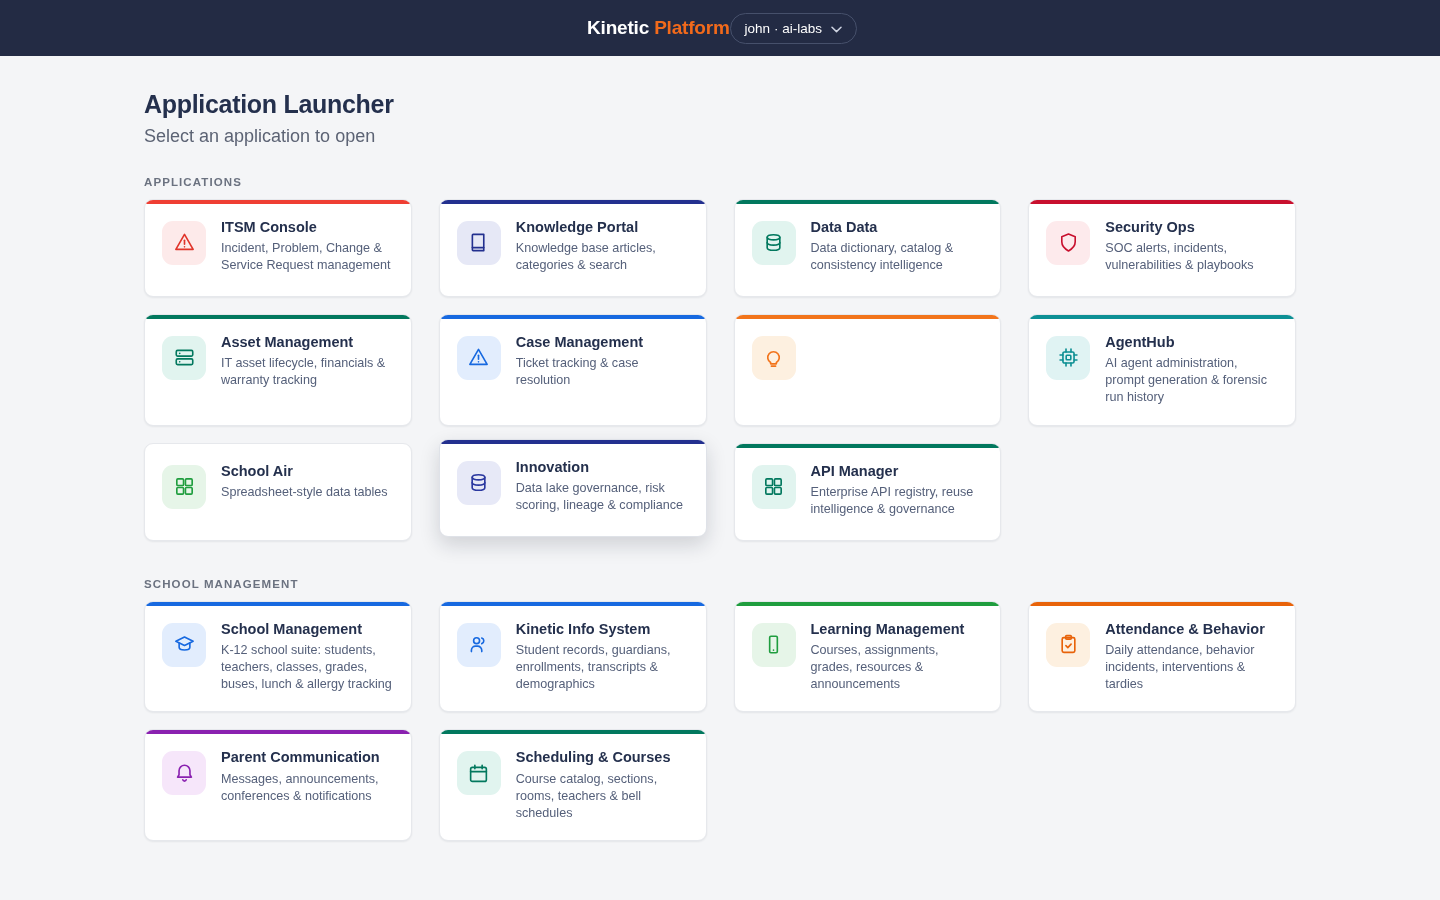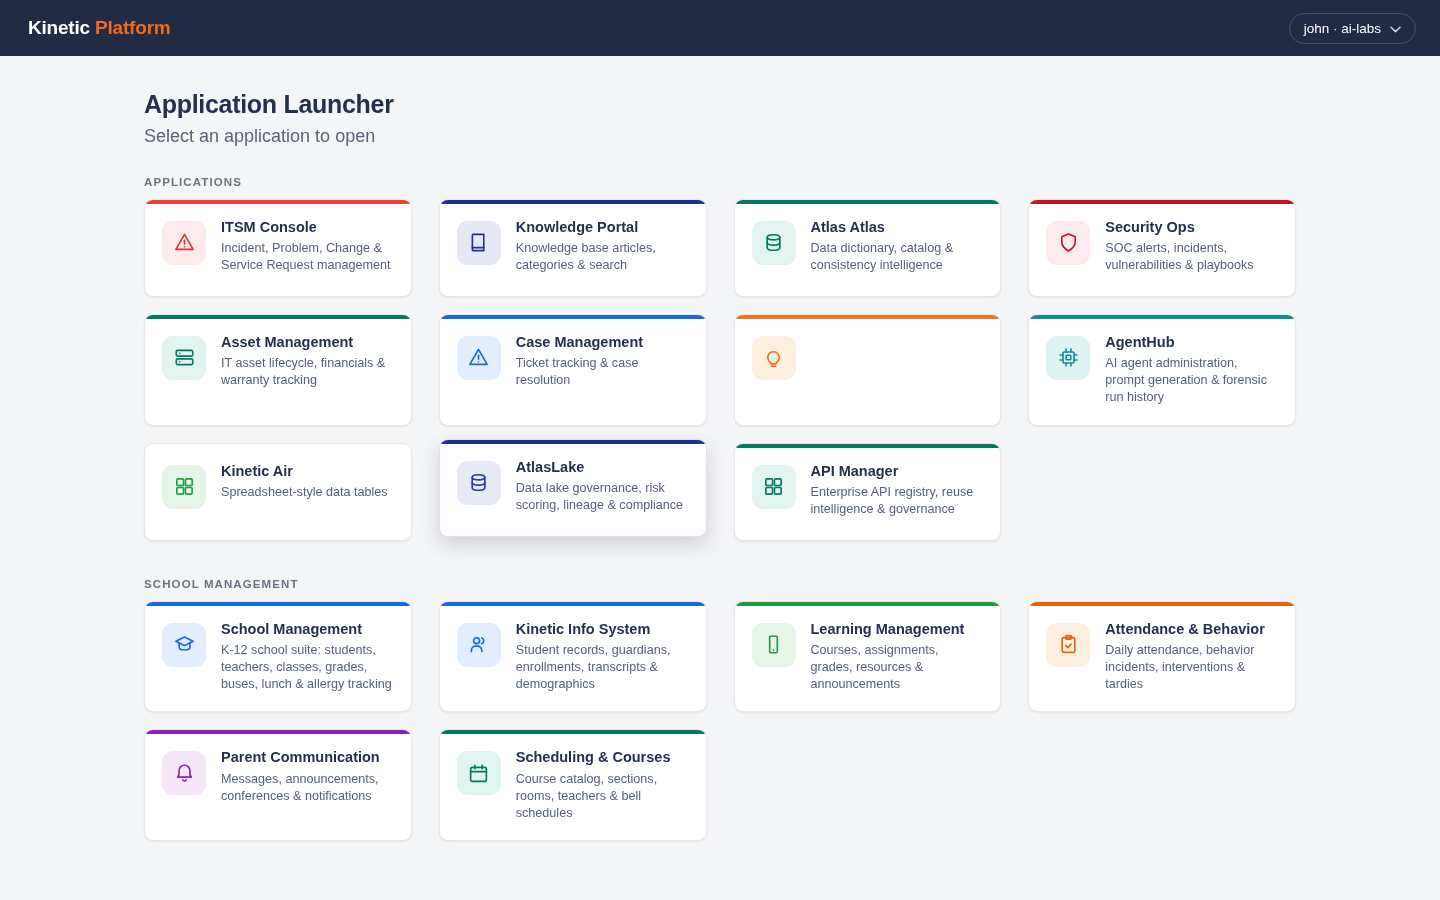--- a/index.html
+++ b/index.html
@@ -9,21 +9,21 @@
     font-family: "Liberation Sans", sans-serif;
     overflow: hidden;
   }
 
   
   .topbar {
     height: 56px;
     background: #232b44;
     display: flex;
     align-items: center;
-    justify-content: space-between;
+    justify-content: center;
     padding: 0 24px 0 28px;
   }
   .brand { font-size: 19px; font-weight: bold; letter-spacing: -0.2px; }
   .brand .b1 { color: #ffffff; }
   .brand .b2 { color: #f26a1b; }
 
   .user-chip {
     display: flex; align-items: center; gap: 9px;
     border: 1px solid #46506b;
     border-radius: 18px;
@@ -153,21 +153,21 @@
       <div class="card">
         <div class="accent" style="background: rgb(2, 120, 94);"></div>
         <div class="icon-tile" style="background: rgb(225, 244, 239); color: rgb(2, 120, 94);">
           <svg width="23" height="23" viewBox="0 0 24 24" fill="none" stroke="currentColor" stroke-width="1.7" stroke-linecap="round" stroke-linejoin="round">
             <ellipse cx="12" cy="6.6" rx="6.6" ry="2.7"></ellipse>
             <path d="M5.4 6.6v10.8c0 1.5 3 2.7 6.6 2.7s6.6-1.2 6.6-2.7V6.6"></path>
             <path d="M5.4 12c0 1.5 3 2.7 6.6 2.7s6.6-1.2 6.6-2.7"></path>
           </svg>
         </div>
         <div class="card-text">
-          <div class="card-title">Atlas Atlas</div>
+          <div class="card-title">Data Data</div>
           <div class="card-desc">Data dictionary, catalog &amp; consistency intelligence</div>
         </div>
       </div>
       <div class="card">
         <div class="accent" style="background: rgb(200, 16, 46);"></div>
         <div class="icon-tile" style="background: rgb(253, 234, 236); color: rgb(200, 16, 46);">
           <svg width="23" height="23" viewBox="0 0 24 24" fill="none" stroke="currentColor" stroke-width="1.7" stroke-linecap="round" stroke-linejoin="round">
             <path d="M12 3.2 19 6v5.3c0 4.2-3 7.4-7 9.5-4-2.1-7-5.3-7-9.5V6l7-2.8Z"></path>
           </svg>
         </div>
@@ -232,35 +232,35 @@
         <div class="accent"></div>
         <div class="icon-tile" style="background: rgb(230, 245, 232); color: rgb(31, 157, 62);">
           <svg width="23" height="23" viewBox="0 0 24 24" fill="none" stroke="currentColor" stroke-width="1.7" stroke-linecap="round" stroke-linejoin="round">
             <rect x="4" y="4" width="7" height="7" rx="1.1"></rect>
             <rect x="13" y="4" width="7" height="7" rx="1.1"></rect>
             <rect x="4" y="13" width="7" height="7" rx="1.1"></rect>
             <rect x="13" y="13" width="7" height="7" rx="1.1"></rect>
           </svg>
         </div>
         <div class="card-text">
-          <div class="card-title">Kinetic Air</div>
+          <div class="card-title">School Air</div>
           <div class="card-desc">Spreadsheet-style data tables</div>
         </div>
       </div>
       <div class="card hovered">
         <div class="accent" style="background: rgb(35, 48, 143);"></div>
         <div class="icon-tile" style="background: rgb(231, 233, 247); color: rgb(43, 56, 160);">
           <svg width="23" height="23" viewBox="0 0 24 24" fill="none" stroke="currentColor" stroke-width="1.7" stroke-linecap="round" stroke-linejoin="round">
             <ellipse cx="12" cy="6.6" rx="6.6" ry="2.7"></ellipse>
             <path d="M5.4 6.6v10.8c0 1.5 3 2.7 6.6 2.7s6.6-1.2 6.6-2.7V6.6"></path>
             <path d="M5.4 12c0 1.5 3 2.7 6.6 2.7s6.6-1.2 6.6-2.7"></path>
           </svg>
         </div>
         <div class="card-text">
-          <div class="card-title">AtlasLake</div>
+          <div class="card-title">Innovation</div>
           <div class="card-desc">Data lake governance, risk scoring, lineage &amp; compliance</div>
         </div>
       </div>
       <div class="card">
         <div class="accent" style="background: rgb(2, 120, 94);"></div>
         <div class="icon-tile" style="background: rgb(225, 244, 239); color: rgb(2, 120, 94);">
           <svg width="23" height="23" viewBox="0 0 24 24" fill="none" stroke="currentColor" stroke-width="1.7" stroke-linecap="round" stroke-linejoin="round">
             <rect x="4" y="4" width="7" height="7" rx="1.1"></rect>
             <rect x="13" y="4" width="7" height="7" rx="1.1"></rect>
             <rect x="4" y="13" width="7" height="7" rx="1.1"></rect>

